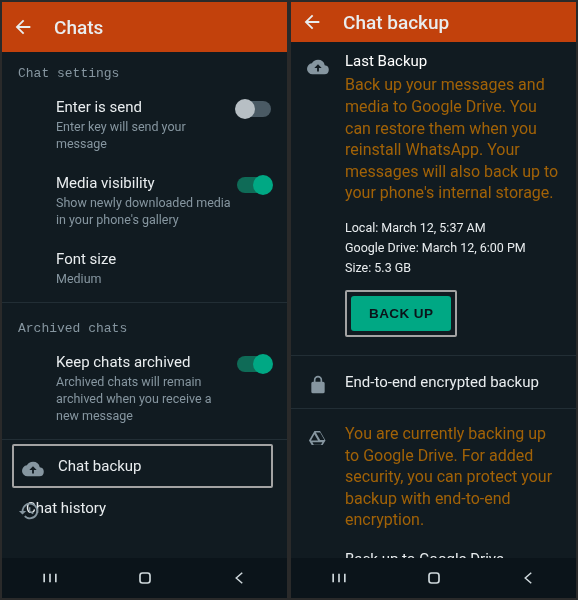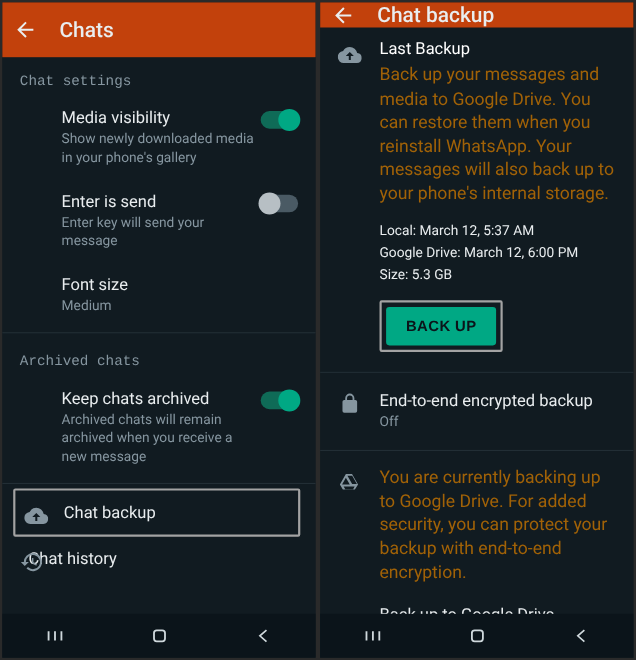--- a/index.html
+++ b/index.html
@@ -173,31 +173,31 @@
       <svg viewBox="0 0 24 24" width="22" height="22" fill="currentColor">
           <path d="M20 11H7.83l5.59-5.59L12 4l-8 8 8 8 1.41-1.41L7.83 13H20z"></path>
         </svg>
     </div>
     <div class="appbar-title">Chats</div>
   </div>
 
   <div class="section-header">Chat settings</div>
 
   <div class="item">
+    <div class="item-title">Enter is send</div>
+    <div class="item-sub">Enter key will send your message</div>
+    <div class="toggle off">
+        <div class="knob"></div>
+      </div>
+  </div>
+
+  <div class="item">
     <div class="item-title">Media visibility</div>
     <div class="item-sub">Show newly downloaded media in your phone's gallery</div>
     <div class="toggle on">
-        <div class="knob"></div>
-      </div>
-  </div>
-
-  <div class="item">
-    <div class="item-title">Enter is send</div>
-    <div class="item-sub">Enter key will send your message</div>
-    <div class="toggle off">
         <div class="knob"></div>
       </div>
   </div>
 
   <div class="item">
     <div class="item-title">Font size</div>
     <div class="item-sub">Medium</div>
   </div>
 
   <div class="divider"></div>
@@ -283,21 +283,20 @@
 
   <div class="divider"></div>
 
   <div class="e2e-row">
     <div class="item-icon">
       <svg viewBox="0 0 24 24" width="20" height="20" fill="currentColor">
           <path d="M18 8h-1V6a5 5 0 0 0-10 0v2H6a2 2 0 0 0-2 2v10a2 2 0 0 0 2 2h12a2 2 0 0 0 2-2V10a2 2 0 0 0-2-2zM9 6a3 3 0 0 1 6 0v2H9z"></path>
         </svg>
     </div>
     <div class="item-title">End-to-end encrypted backup</div>
-    <div class="item-sub">Off</div>
   </div>
 
   <div class="divider"></div>
 
   <div class="backup-block">
     <div class="item-icon">
       <svg viewBox="0 0 24 24" width="20" height="20" fill="currentColor">
           <path d="M7.71 3.5L1.15 15l3.28 5.5h13.14L21 15 14.43 3.5H7.71zm1.72 2h5.14l5.14 9h-5.14l-5.14-9zm-1.72 2 4.29 7.5H3.57L7.71 7.5zM5.29 17h12l-1.72 3H7l-1.71-3z"></path>
         </svg>
     </div>

